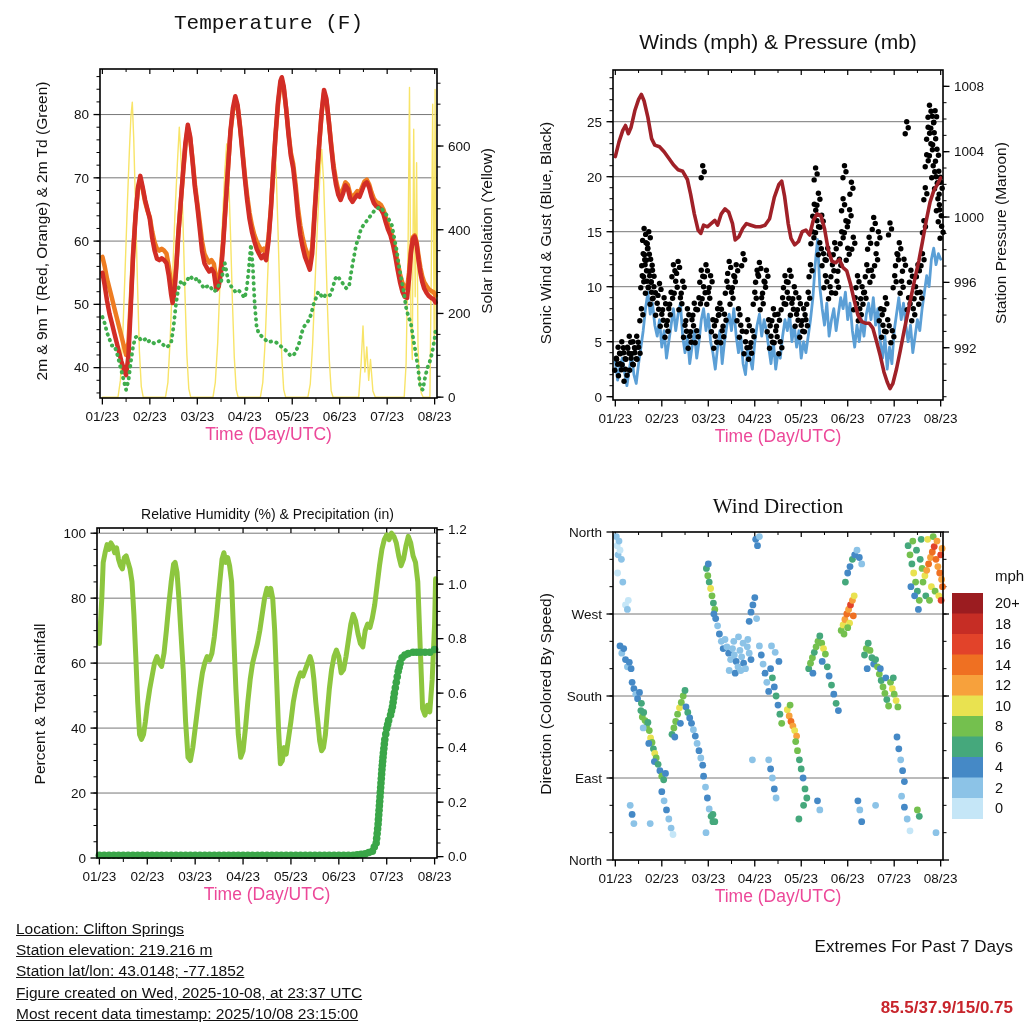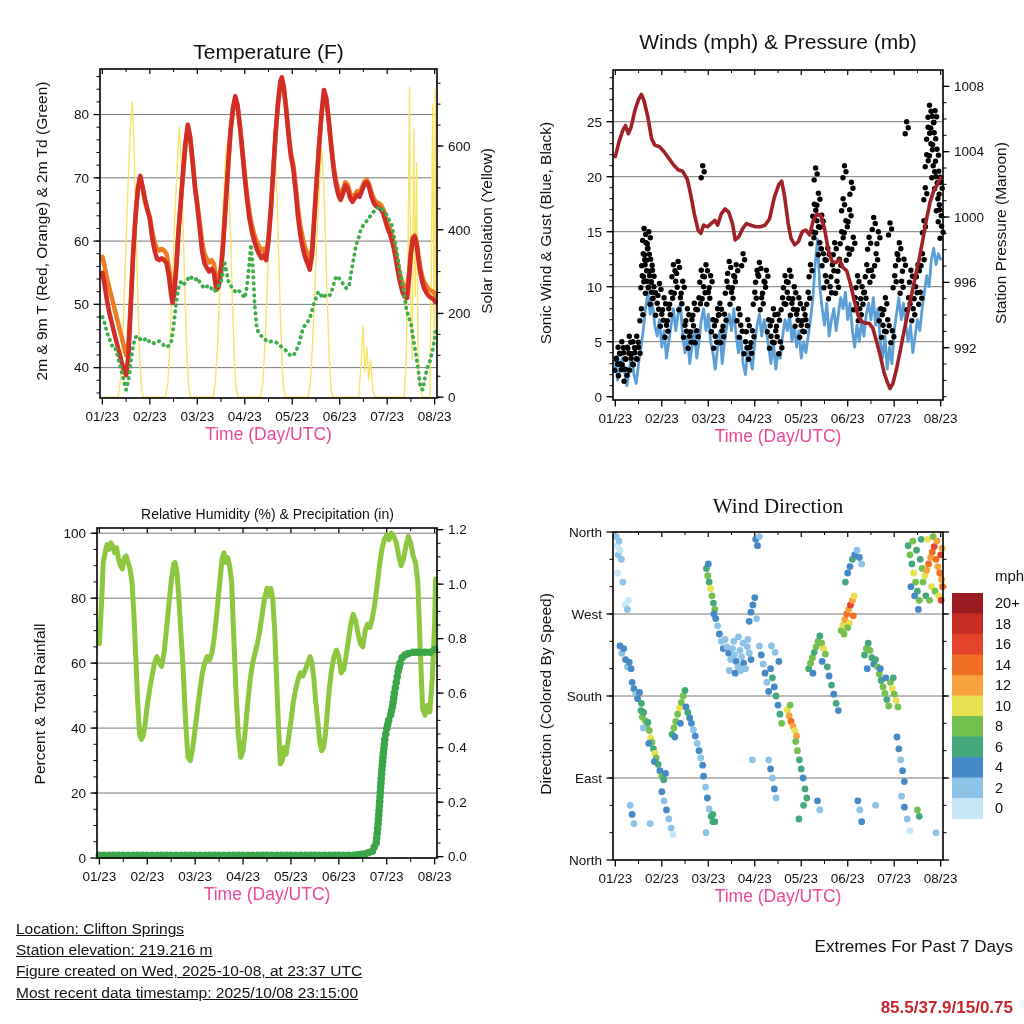--- a/index.html
+++ b/index.html
@@ -11,21 +11,21 @@
   .ylab{position:absolute;width:464px;text-align:center;transform:rotate(-90deg);
         font-size:15.5px;color:#111;}
   .footer{position:absolute;left:16px;top:918px;font-size:15.5px;line-height:21.2px;color:#111;text-decoration:underline;}
   .extremes{position:absolute;left:603px;top:936px;width:410px;text-align:right;
             font-size:17px;line-height:22.5px;color:#111;}
   .extreme-vals{font-weight:bold;margin-top:38px;}
 </style>
 </head>
 <body>
 
-<div class="ptitle" style="left:100px;top:40px;width:337px;">Temperature (F)</div>
+<div class="ptitle" style="left:100px;top:12px;width:337px;font-family:Liberation Mono, monospace;">Temperature (F)</div>
 <div class="ylab" style="left:-190px;top:222px;">2m &amp; 9m T (Red, Orange) &amp; 2m Td (Green)</div>
 <div class="ylab" style="left:255px;top:222px;">Solar Insolation (Yellow)</div>
 <div class="xlab" style="left:100px;top:424px;width:337px;">Time (Day/UTC)</div>
 <svg width="512" height="480" style="left:0;top:0;">
     <line x1="100" y1="367.63076923076926" x2="437" y2="367.63076923076926" stroke="#777" stroke-width="1"></line>
     <line x1="100" y1="304.3615384615385" x2="437" y2="304.3615384615385" stroke="#777" stroke-width="1"></line>
     <line x1="100" y1="241.0923076923077" x2="437" y2="241.0923076923077" stroke="#777" stroke-width="1"></line>
     <line x1="100" y1="177.82307692307694" x2="437" y2="177.82307692307694" stroke="#777" stroke-width="1"></line>
     <line x1="100" y1="114.55384615384617" x2="437" y2="114.55384615384617" stroke="#777" stroke-width="1"></line>
     <line x1="102.37323943661971" y1="398" x2="102.37323943661971" y2="404.5" stroke="#000" stroke-width="1.3"></line>
@@ -1370,20 +1370,21 @@
     <rect x="440" y="297.5" width="31" height="21" fill="#8cc3e7"></rect>
     <text x="483" y="312.75" font-size="14.5" text-anchor="start" fill="#111">2</text>
     <rect x="440" y="318.0" width="31" height="21" fill="#c5e6f7"></rect>
     <text x="483" y="333.25" font-size="14.5" text-anchor="start" fill="#111">0</text>
     <text x="483" y="101" font-size="15" text-anchor="start" fill="#111">mph</text>
   </svg>
 
 <div class="footer">
   <div>Location: Clifton Springs</div>
   <div>Station elevation: 219.216 m</div>
+  <div>Station lat/lon: 43.0148; -77.1852</div>
   <div>Figure created on Wed, 2025-10-08, at 23:37 UTC</div>
   <div>Most recent data timestamp: 2025/10/08 23:15:00</div>
 </div>
 
 <div class="extremes">
   <div>Extremes For Past 7 Days</div>
   <div class="extreme-vals" style="color: rgb(200, 37, 44);">85.5/37.9/15/0.75</div>
 </div>
 
 </body></html>

